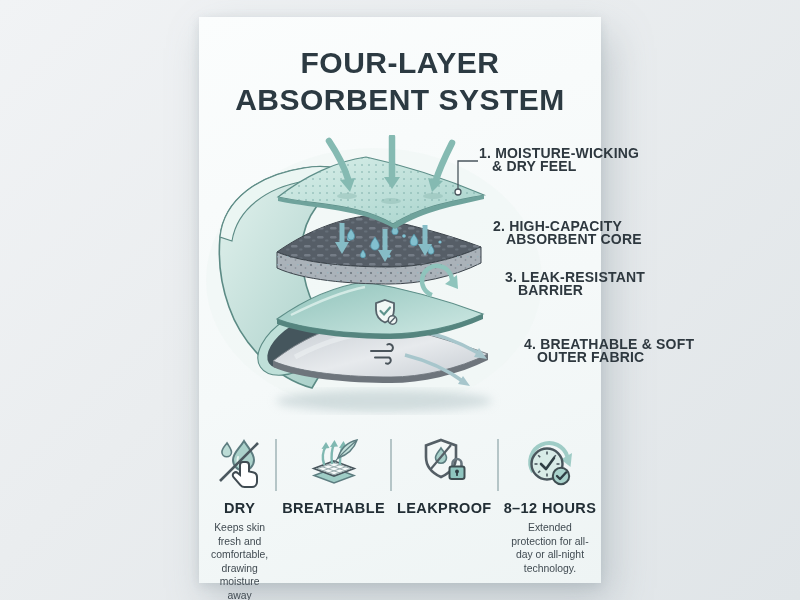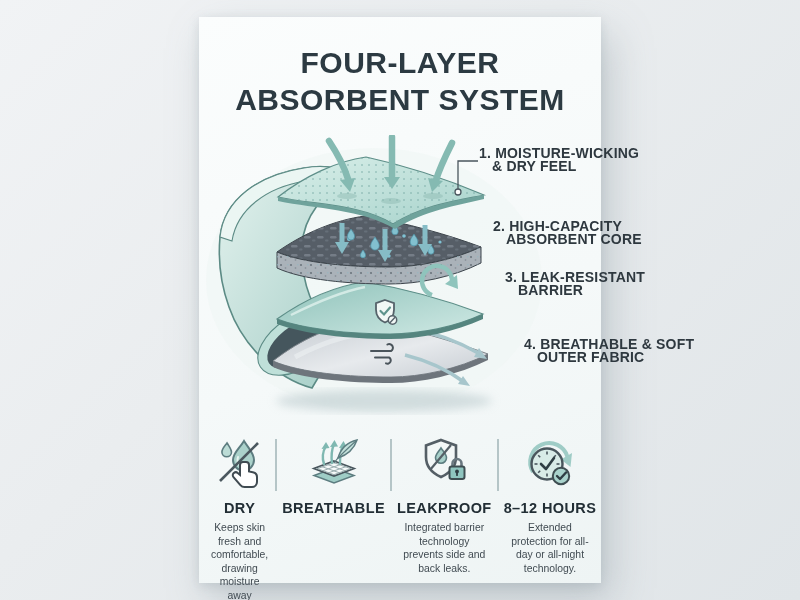--- a/index.html
+++ b/index.html
@@ -267,21 +267,20 @@
             <path d="M24,4 L39,9.5 V21 C39,30.5 33,37 24,41 C15,37 9,30.5 9,21 V9.5 Z" fill="#f3f7f7" stroke="#555f66" stroke-width="2.6"></path>
             <path d="M24,12 C27,16.5 29.5,18.5 29.5,21.8 A5.5,5.5 0 1 1 18.5,21.8 C18.5,18.5 21,16.5 24,12 Z" fill="#a8d0ca" stroke="#5d7d80" stroke-width="1.6"></path>
             <line x1="34" y1="9" x2="13" y2="34" stroke="#555f66" stroke-width="2.2"></line>
             <path d="M35.5,31 v-3.5 a4.5,4.5 0 0 1 9,0 V31" fill="none" stroke="#6a7880" stroke-width="2.6"></path>
             <rect x="32.5" y="30.5" width="15" height="12.5" rx="2.2" fill="#8fc5bf" stroke="#3f4e52" stroke-width="2"></rect>
             <circle cx="40" cy="35.5" r="1.9" fill="#2f3e44"></circle>
             <rect x="39.1" y="36.5" width="1.8" height="3.4" fill="#2f3e44"></rect>
           </svg>
         </div>
         <div class="fname">LEAKPROOF</div>
-        <div class="fdesc">Integrated barrier technology prevents side and back leaks.</div>
       </div>
 
       <div class="fdivider"></div>
 
       <div class="feature">
         <div class="ficon">
           <svg width="54" height="54" viewBox="0 0 54 54">
             <path d="M10,36 A19,19 0 1 1 44.5,21" fill="none" stroke="#9fccc6" stroke-width="4"></path>
             <polygon points="49,17 47.5,31 38,23.5" fill="#9fccc6"></polygon>
             <circle cx="24" cy="28" r="15.5" fill="#d8ebe7" stroke="#49565d" stroke-width="2.4"></circle>

